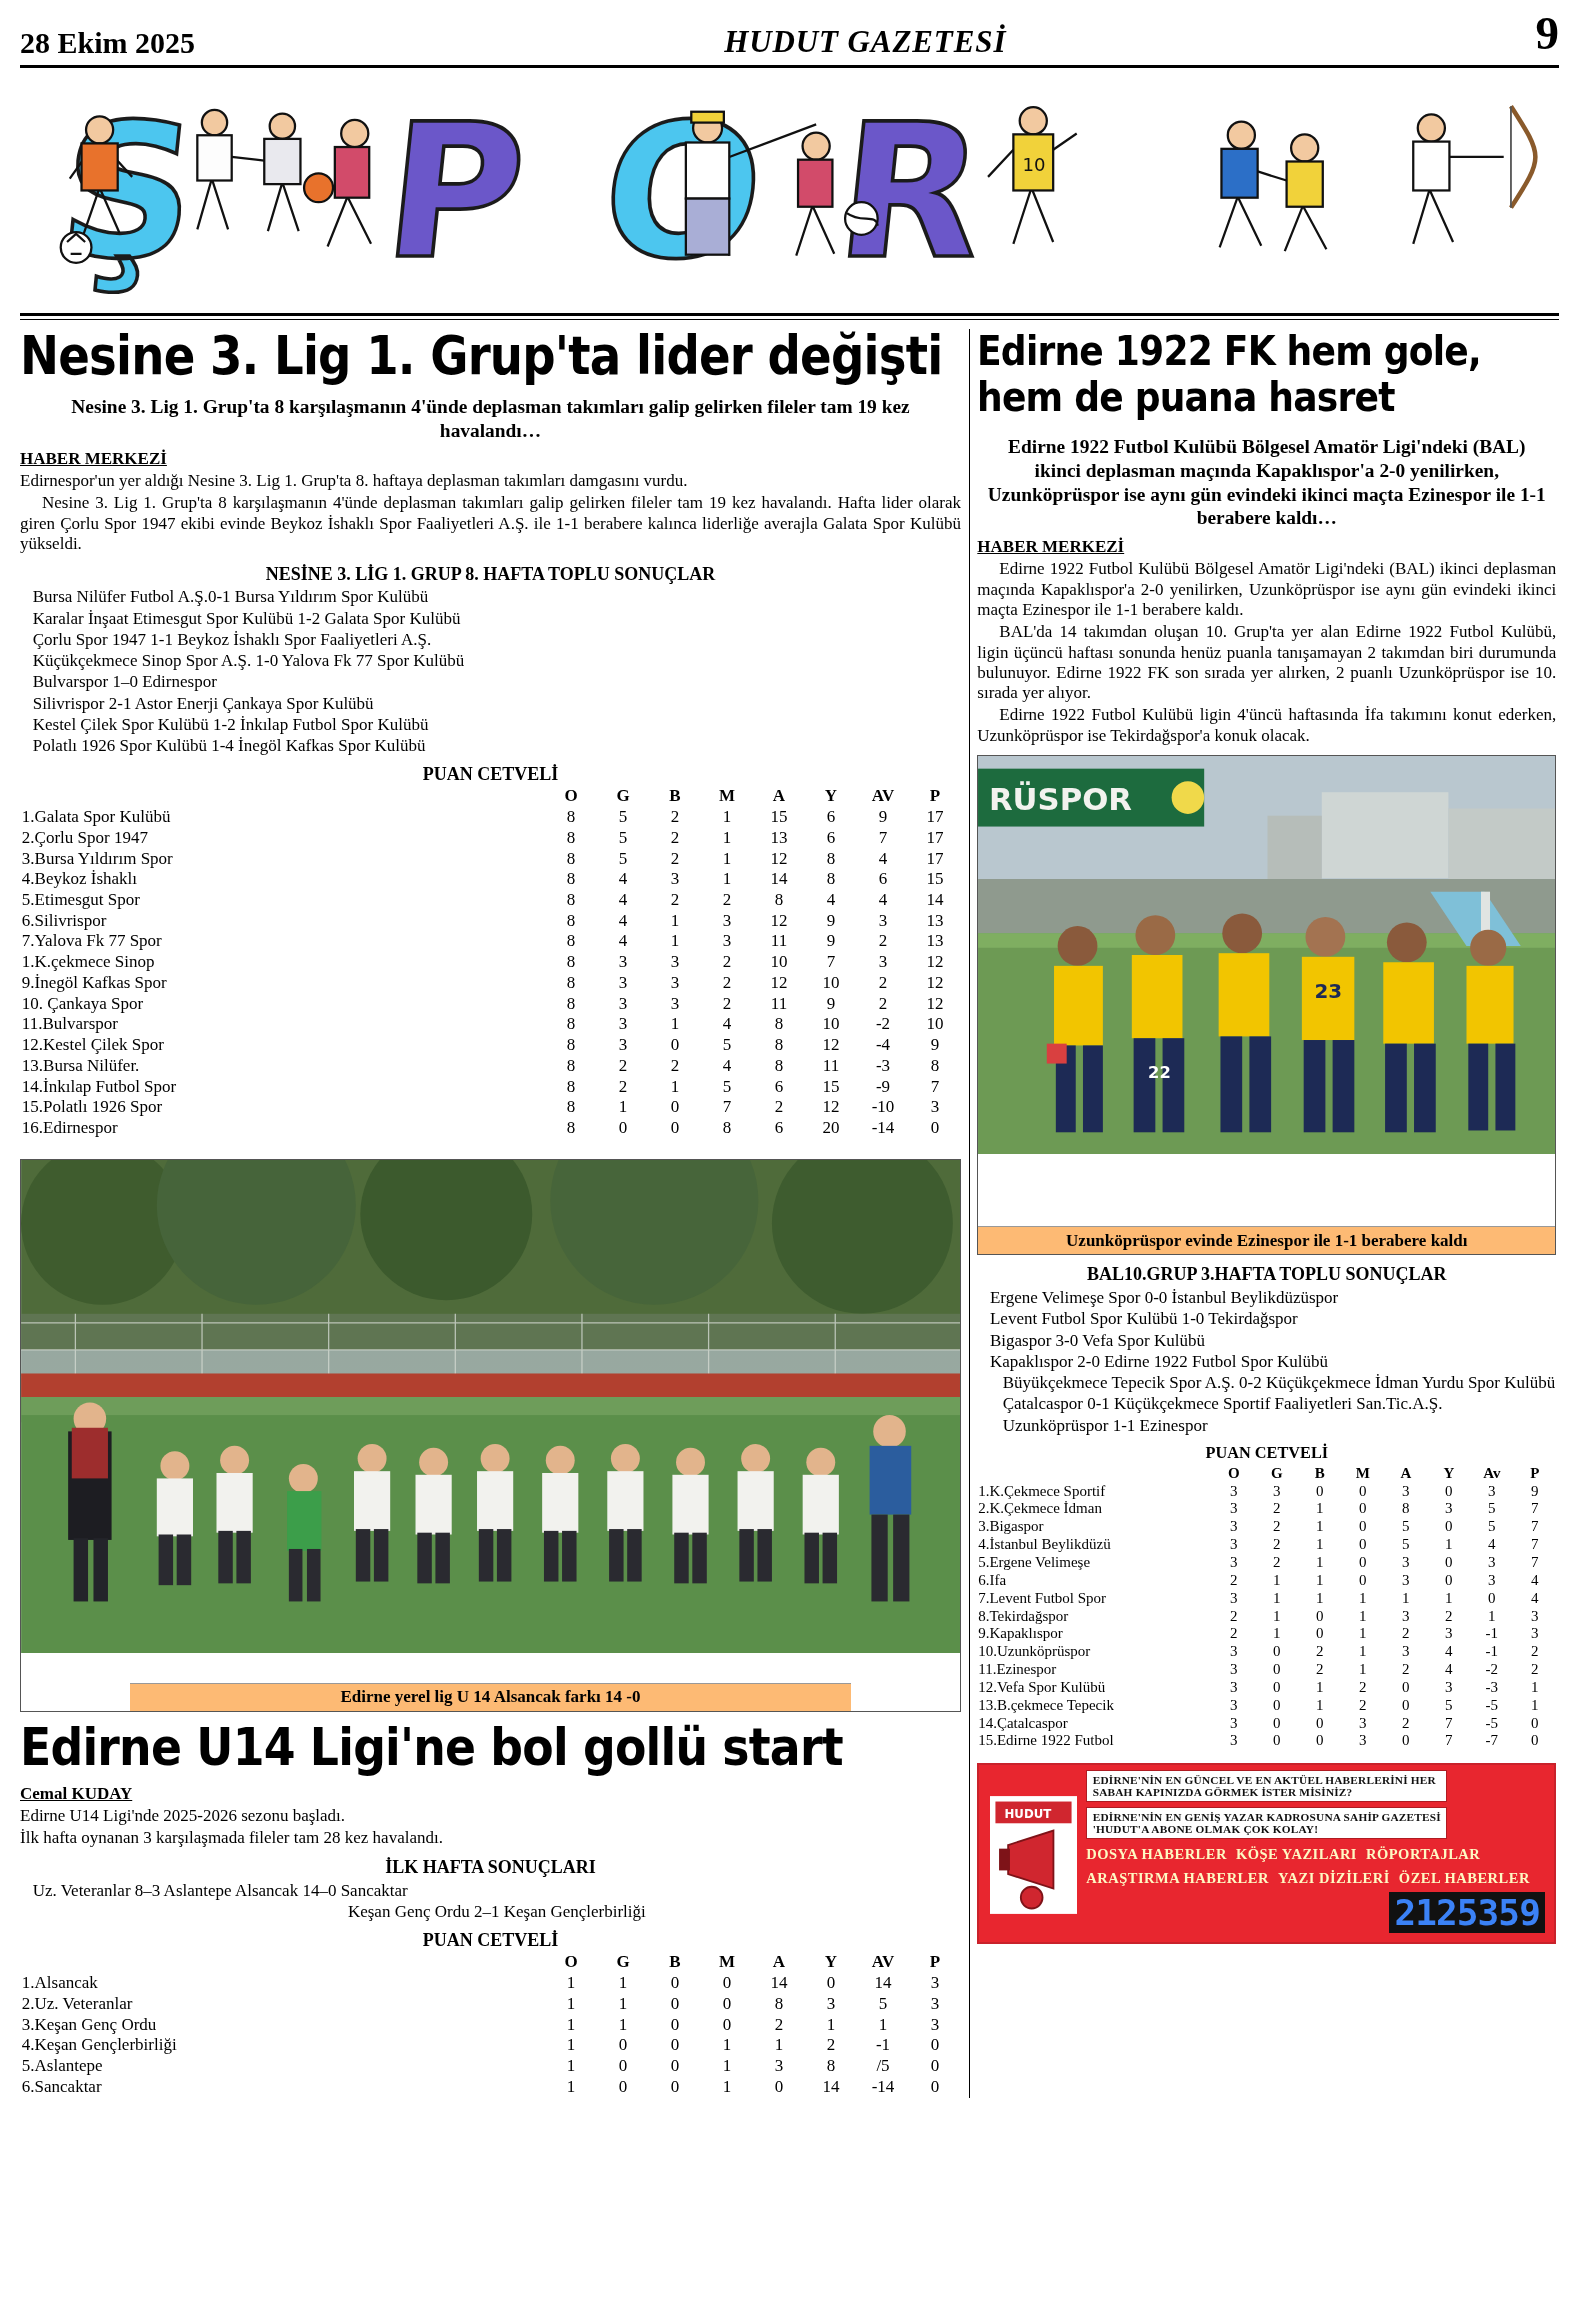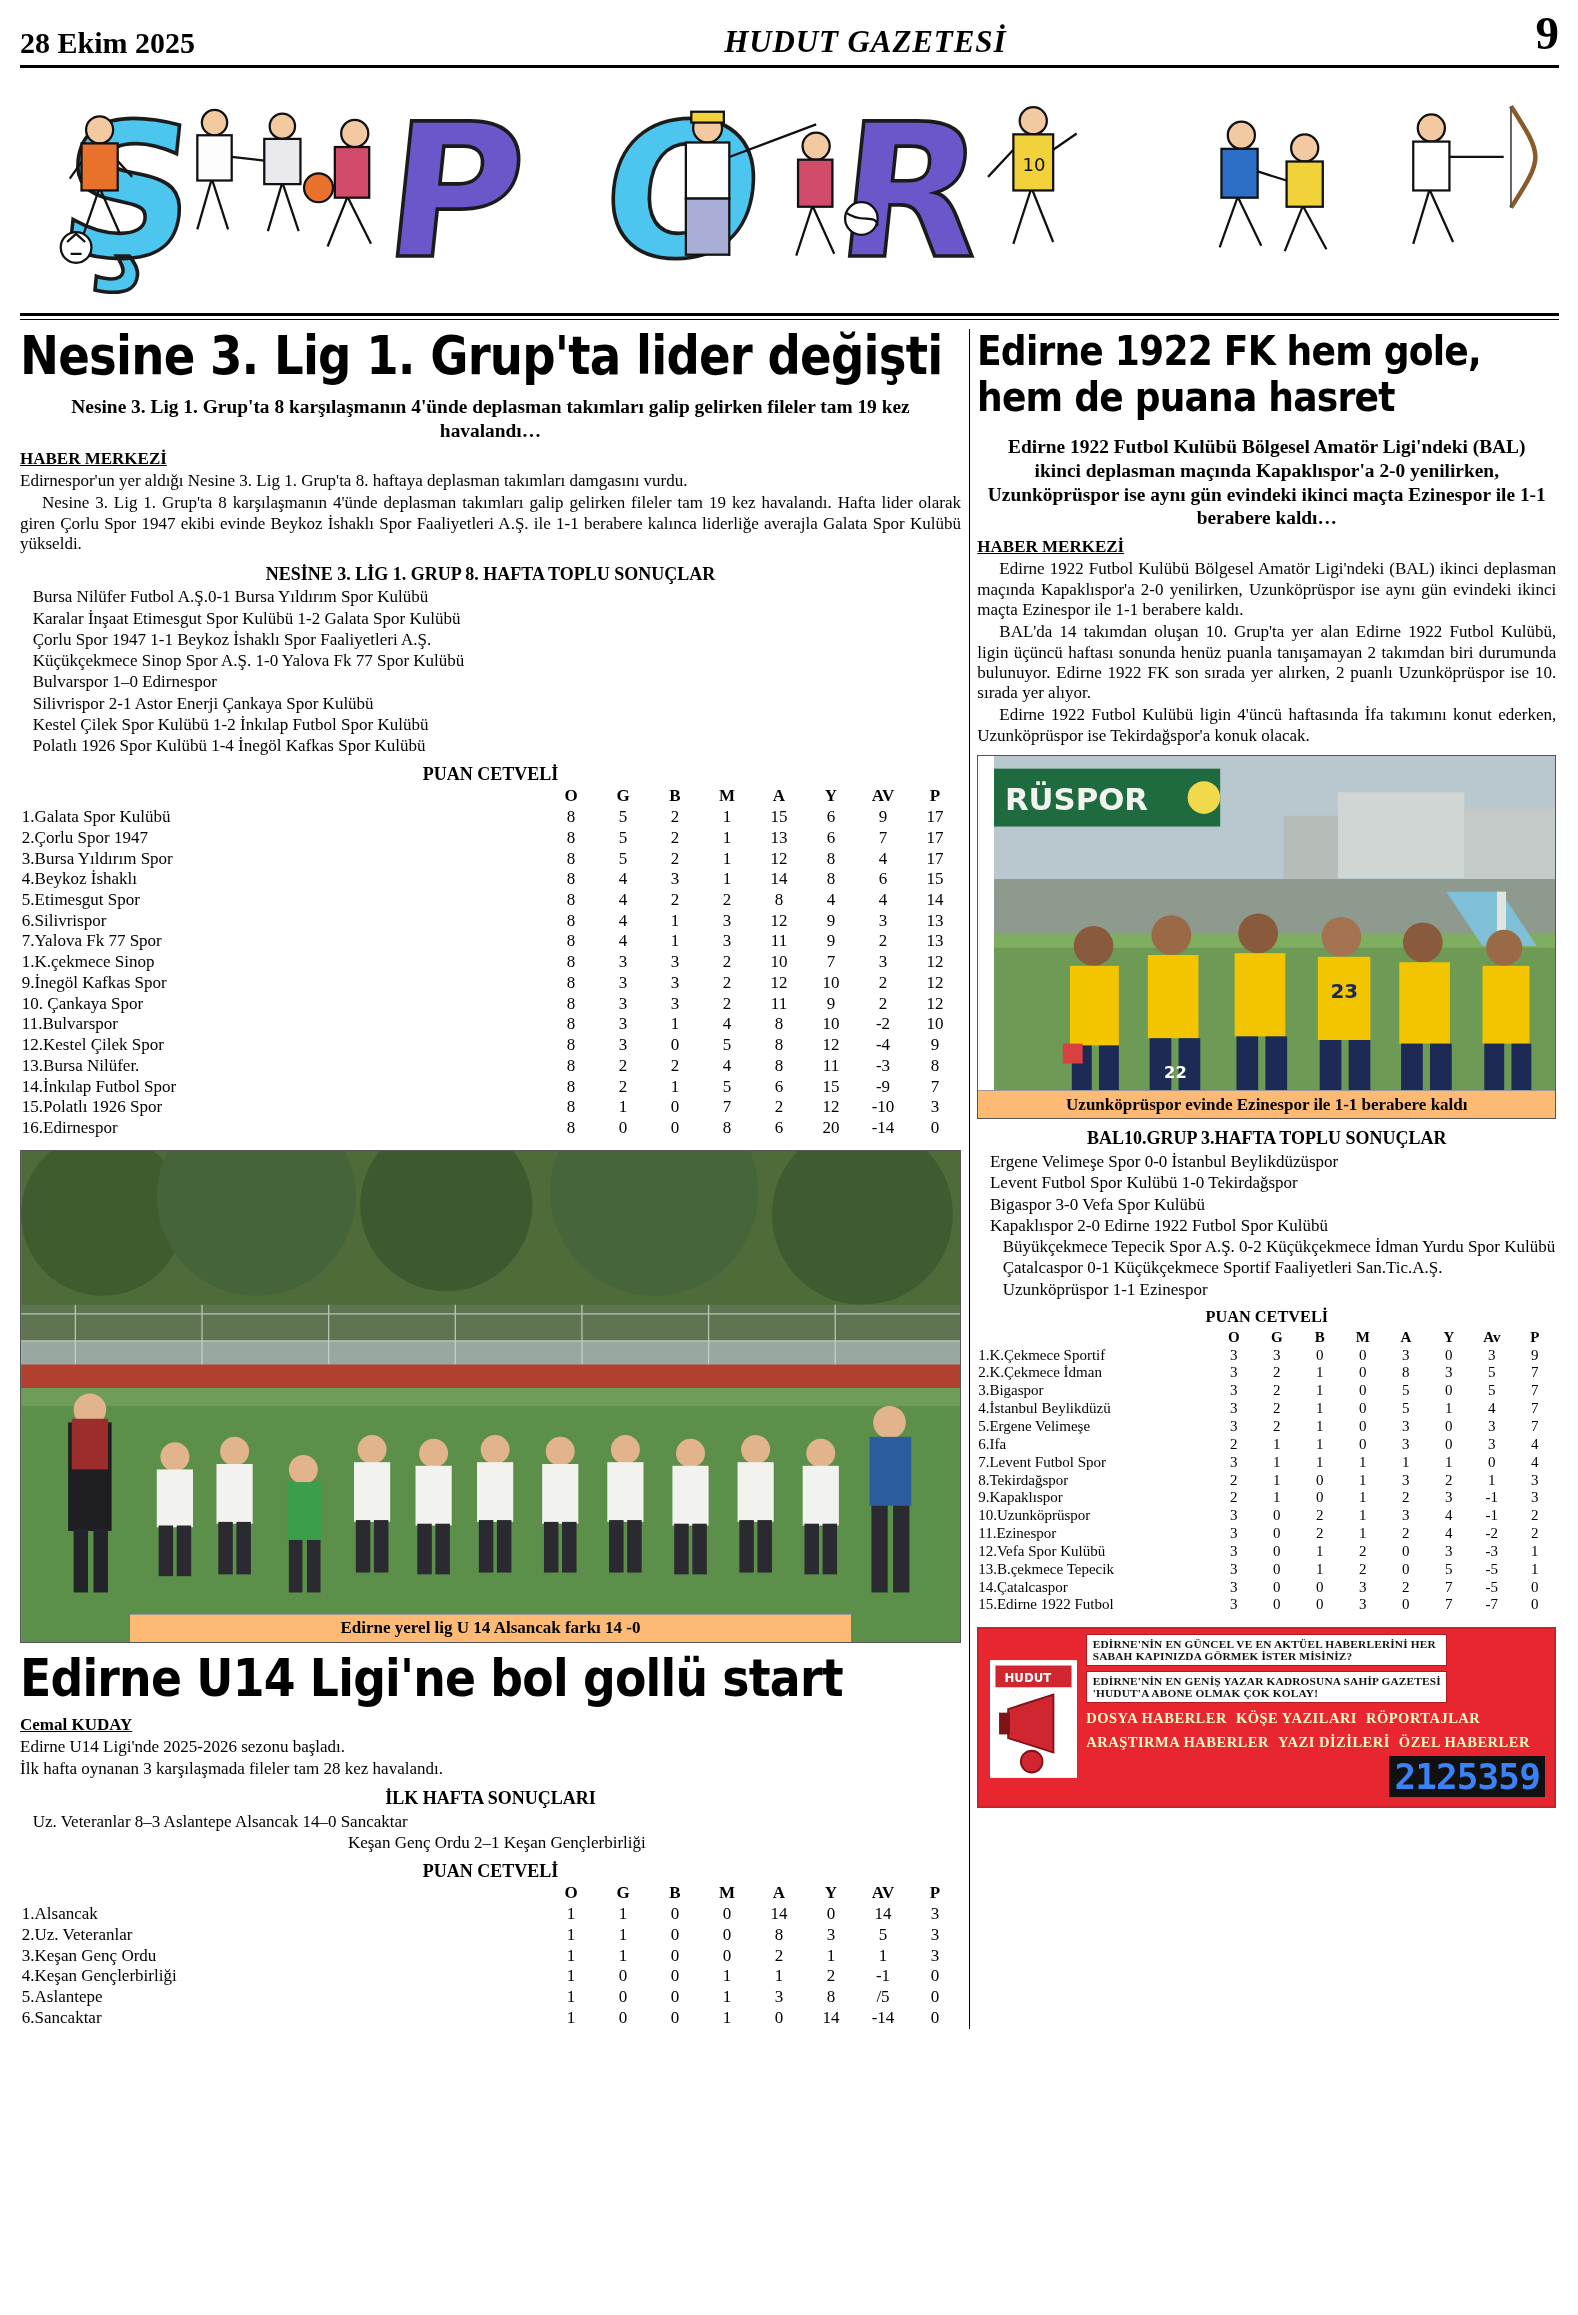--- a/index.html
+++ b/index.html
@@ -399,21 +399,21 @@
               <td class="num">0</td>
               <td class="num">8</td>
               <td class="num">6</td>
               <td class="num">20</td>
               <td class="num">-14</td>
               <td class="num">0</td>
             </tr>
         </tbody>
       </table>
 
-      <div class="photo" style="height:493px; margin-top:11px;">
+      <div class="photo" style="height:553px; margin-top:20px;">
         <svg width="941" height="493" viewBox="0 0 1040 545">
           <defs>
             <linearGradient id="skyg" x1="0" y1="0" x2="0" y2="1">
               <stop offset="0%" stop-color="#bfd4e2"></stop>
                 <stop offset="100%" stop-color="#dfe8ee"></stop>
             </linearGradient>
           </defs>
           <rect width="1040" height="545" fill="url(#skyg)"></rect>
 
           <rect x="0" y="0" width="1040" height="210" fill="#4f6b3a"></rect>
@@ -626,21 +626,21 @@
       <div class="headline h-right">Edirne 1922 FK hem gole, hem de puana hasret</div>
 
       <div class="subhead" style="margin-top:14.5px;">Edirne 1922 Futbol Kulübü Bölgesel Amatör Ligi'ndeki (BAL) ikinci deplasman maçında Kapaklıspor'a 2-0 yenilirken, Uzunköprüspor ise aynı gün evindeki ikinci maçta Ezinespor ile 1-1 berabere kaldı…</div>
 
       <div class="byline">HABER MERKEZİ</div>
 
       <p class="body ind">Edirne 1922 Futbol Kulübü Bölgesel Amatör Ligi'ndeki (BAL) ikinci deplasman maçında Kapaklıspor'a 2-0 yenilirken, Uzunköprüspor ise aynı gün evindeki ikinci maçta Ezinespor ile 1-1 berabere kaldı.</p>
       <p class="body ind">BAL'da 14 takımdan oluşan 10. Grup'ta yer alan Edirne 1922 Futbol Kulübü, ligin üçüncü haftası sonunda henüz puanla tanışamayan 2 takımdan biri durumunda bulunuyor. Edirne 1922 FK son sırada yer alırken, 2 puanlı Uzunköprüspor ise 10. sırada yer alıyor.</p>
       <p class="body ind">Edirne 1922 Futbol Kulübü ligin 4'üncü haftasında İfa takımını konut ederken, Uzunköprüspor ise Tekirdağspor'a konuk olacak.</p>
 
-      <div class="photo" style="height:364px; margin-top:9px;padding-left:16px;">
+      <div class="photo" style="height:500px; margin-top:9px;">
         <svg width="579" height="398" viewBox="0 0 640 440">
           <rect width="640" height="440" fill="#9fb6c4"></rect>
 
           <rect x="0" y="0" width="640" height="150" fill="#b9c7cf"></rect>
           <rect x="380" y="40" width="140" height="95" fill="#cfd6d4"></rect>
           <rect x="520" y="58" width="120" height="78" fill="#c3cac7"></rect>
           <rect x="320" y="66" width="60" height="70" fill="#b6bdb9"></rect>
 
           <rect x="0" y="14" width="250" height="64" fill="#1d6b3e"></rect>
           <text x="12" y="60" font-family="DejaVu Sans, sans-serif" font-size="34" font-weight="bold" fill="#f2f2ee">RÜSPOR</text>

